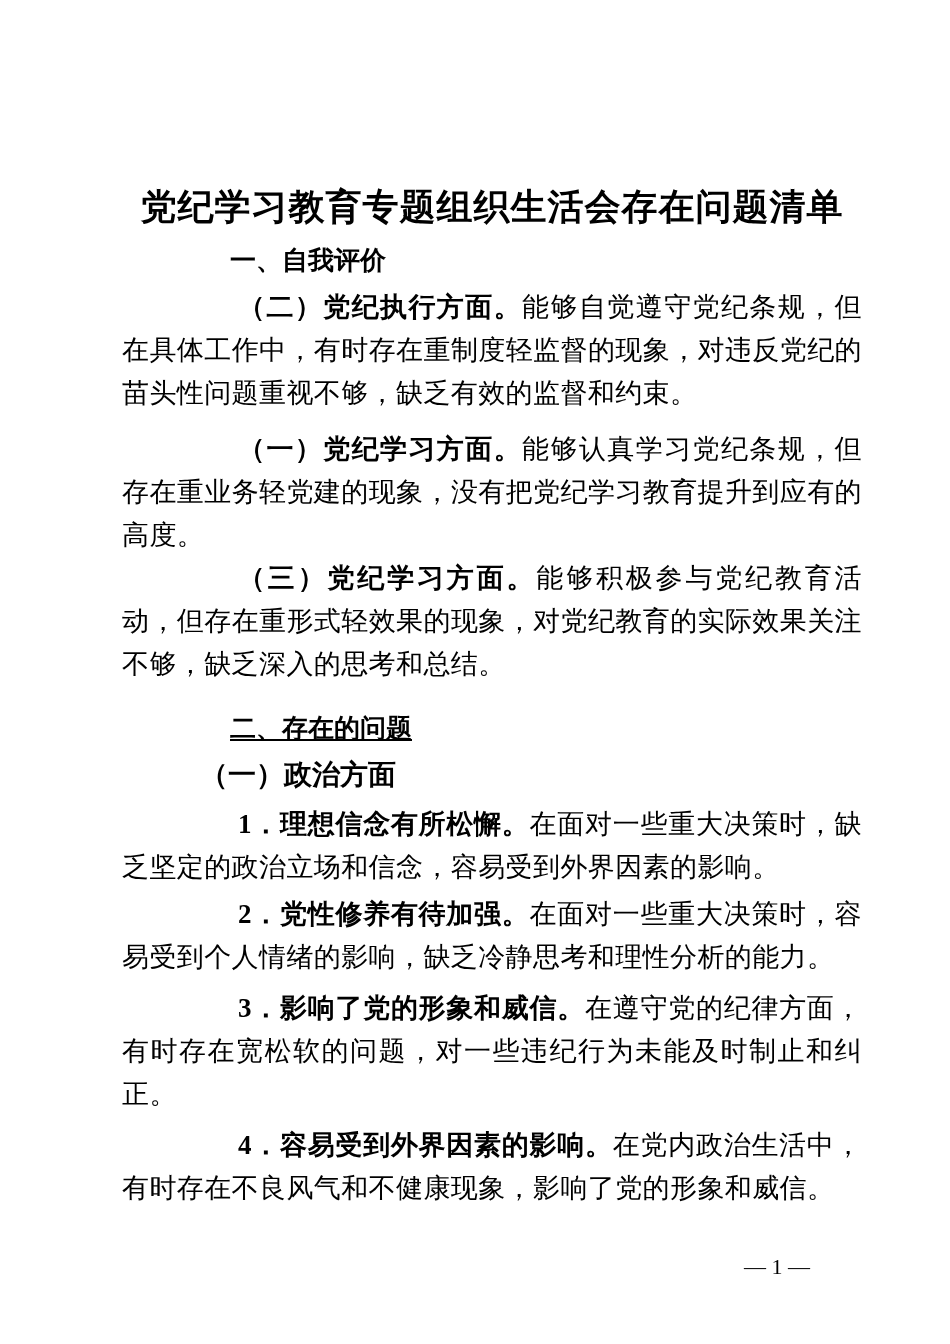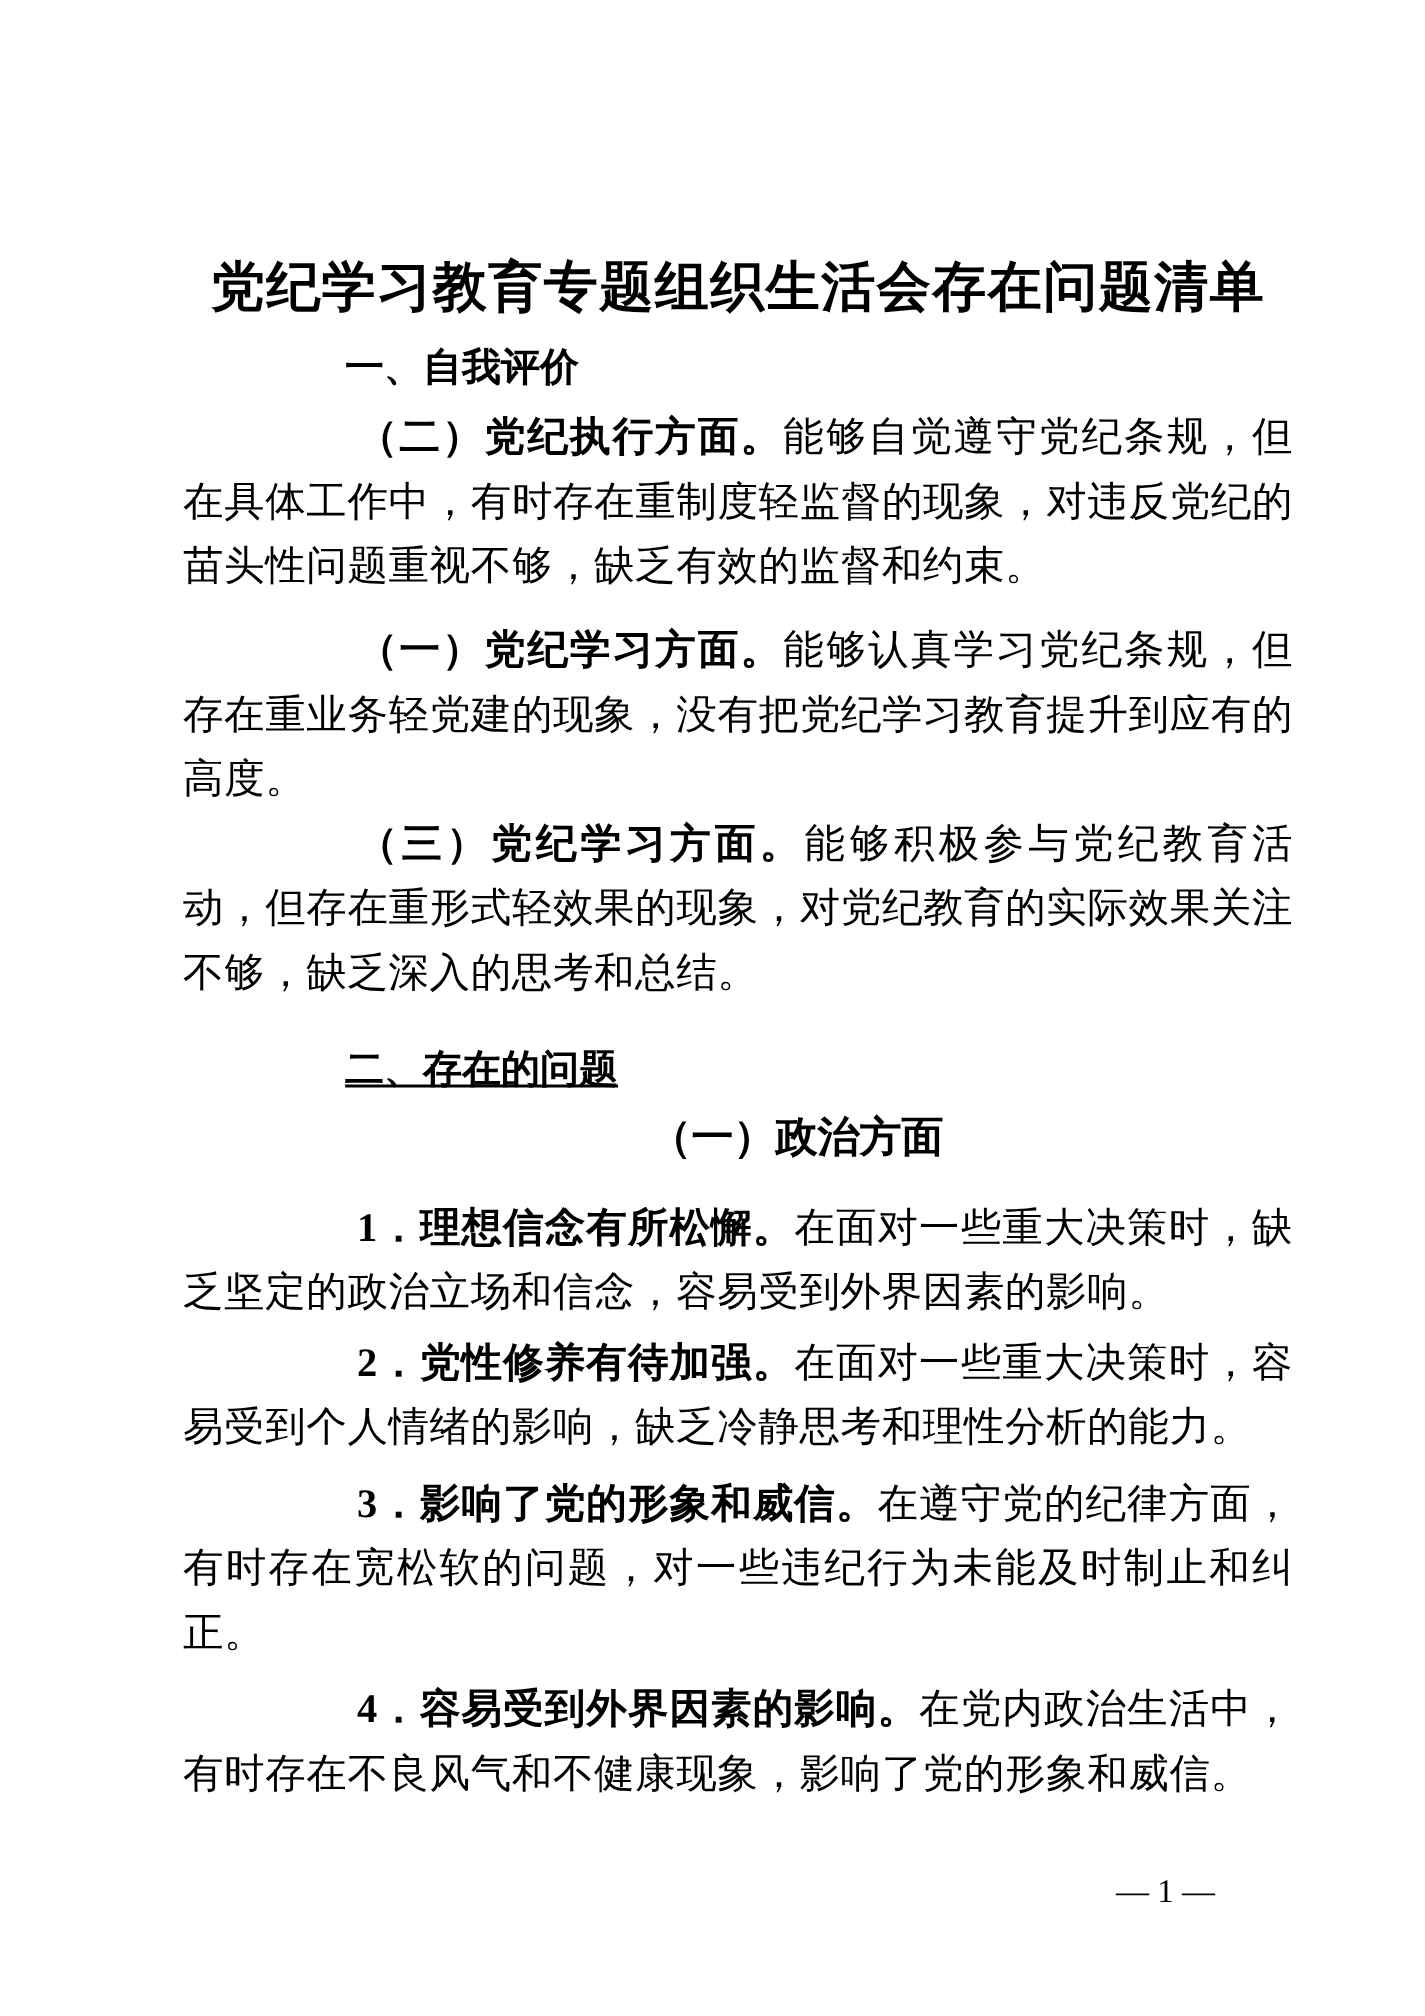--- a/index.html
+++ b/index.html
@@ -12,21 +12,21 @@
     width: 950px;
     height: 1344px;
     background: #ffffff;
     overflow: hidden;
     font-family: "Liberation Serif", "DejaVu Serif", serif;
     color: #000000;
   }
   .content {
     position: absolute;
     left: 122px;
-    top: 0;
+    top: 16px;
     width: 740px;
   }
   .doc-title {
     margin: 168px 0 0 0;
     font-size: 36px;
     line-height: 46px;
     font-weight: 700;
     letter-spacing: 1px;
     text-align: center;
     font-family: "Liberation Serif", "DejaVu Serif", serif;
@@ -53,25 +53,24 @@
   .para .lead { font-weight: 700; }
   .para .num { font-weight: 700; }
   .p1 { margin-top: 13px; }
   .p2 { margin-top: 6px; }
   .p3 { margin-top: 0; }
   .sub-heading {
     margin: 7px 0 0 0;
     font-size: 28px;
     line-height: 40px;
     font-weight: 700;
-    text-align: center;
     padding-left: 78px;
     font-family: "Liberation Serif", "DejaVu Serif", serif;
   }
-  .it1 { margin-top: 18px; }
+  .it1 { margin-top: 8px; }
   .it2 { margin-top: 4px; }
   .it3 { margin-top: 8px; }
   .it4 { margin-top: 8px; }
   .page-number {
     margin-top: 42px;
     font-size: 22px;
     line-height: 30px;
     text-align: right;
     padding-right: 52px;
     font-family: "Liberation Serif", "DejaVu Serif", serif;

